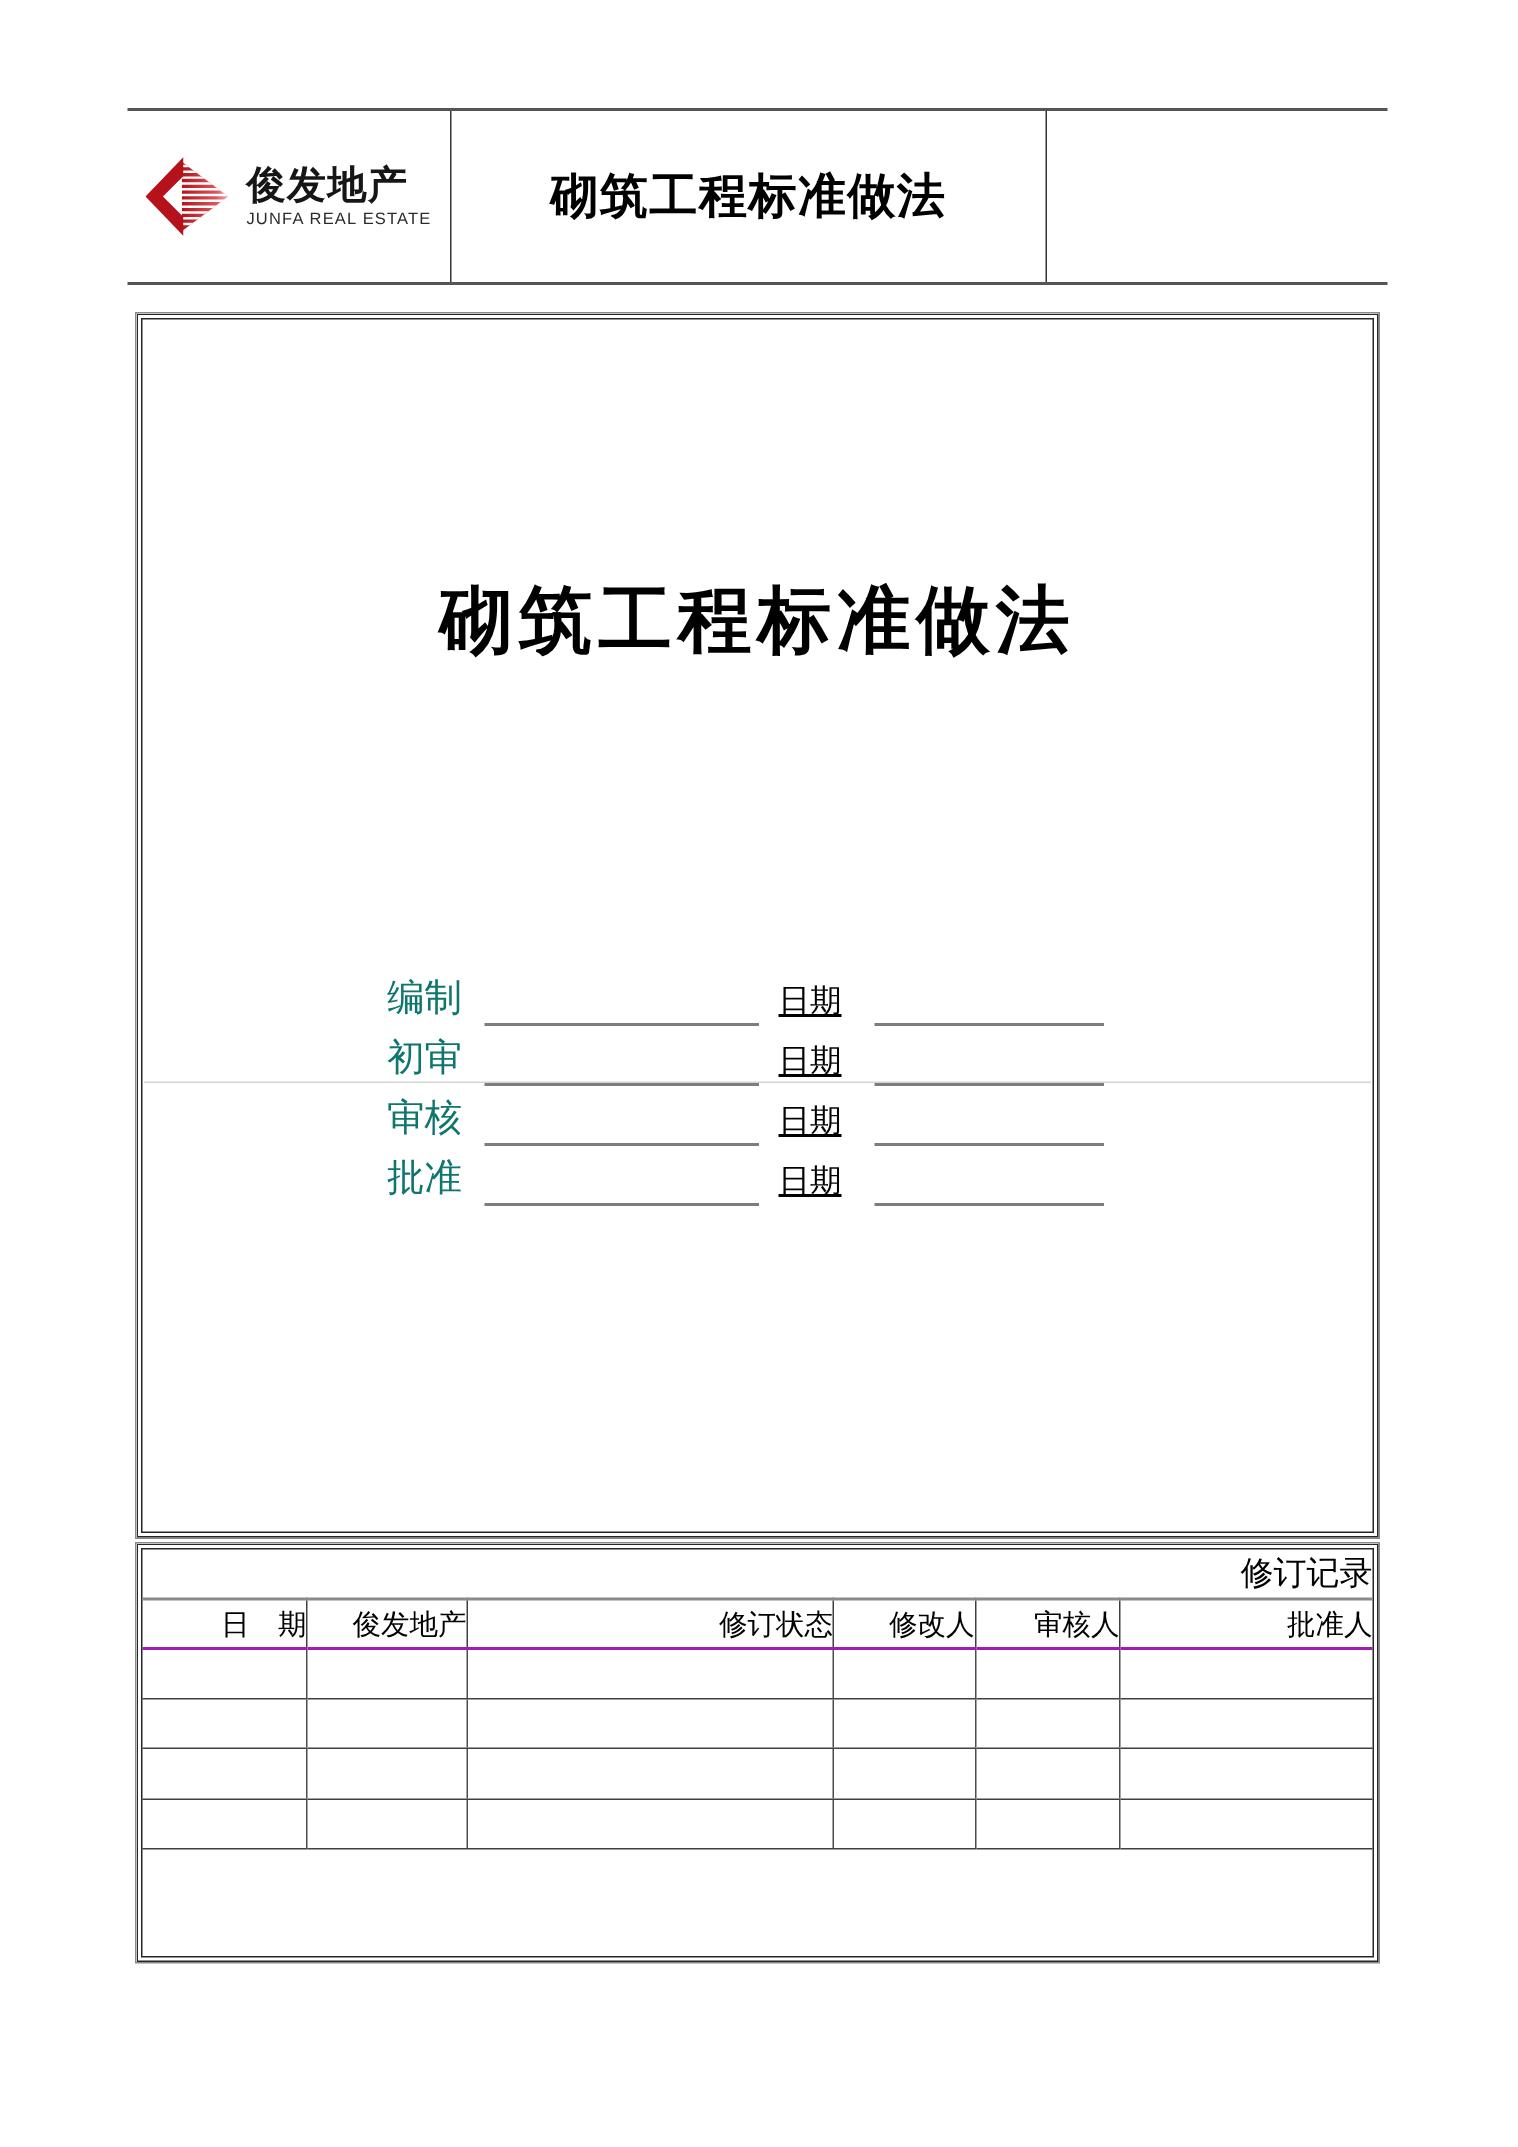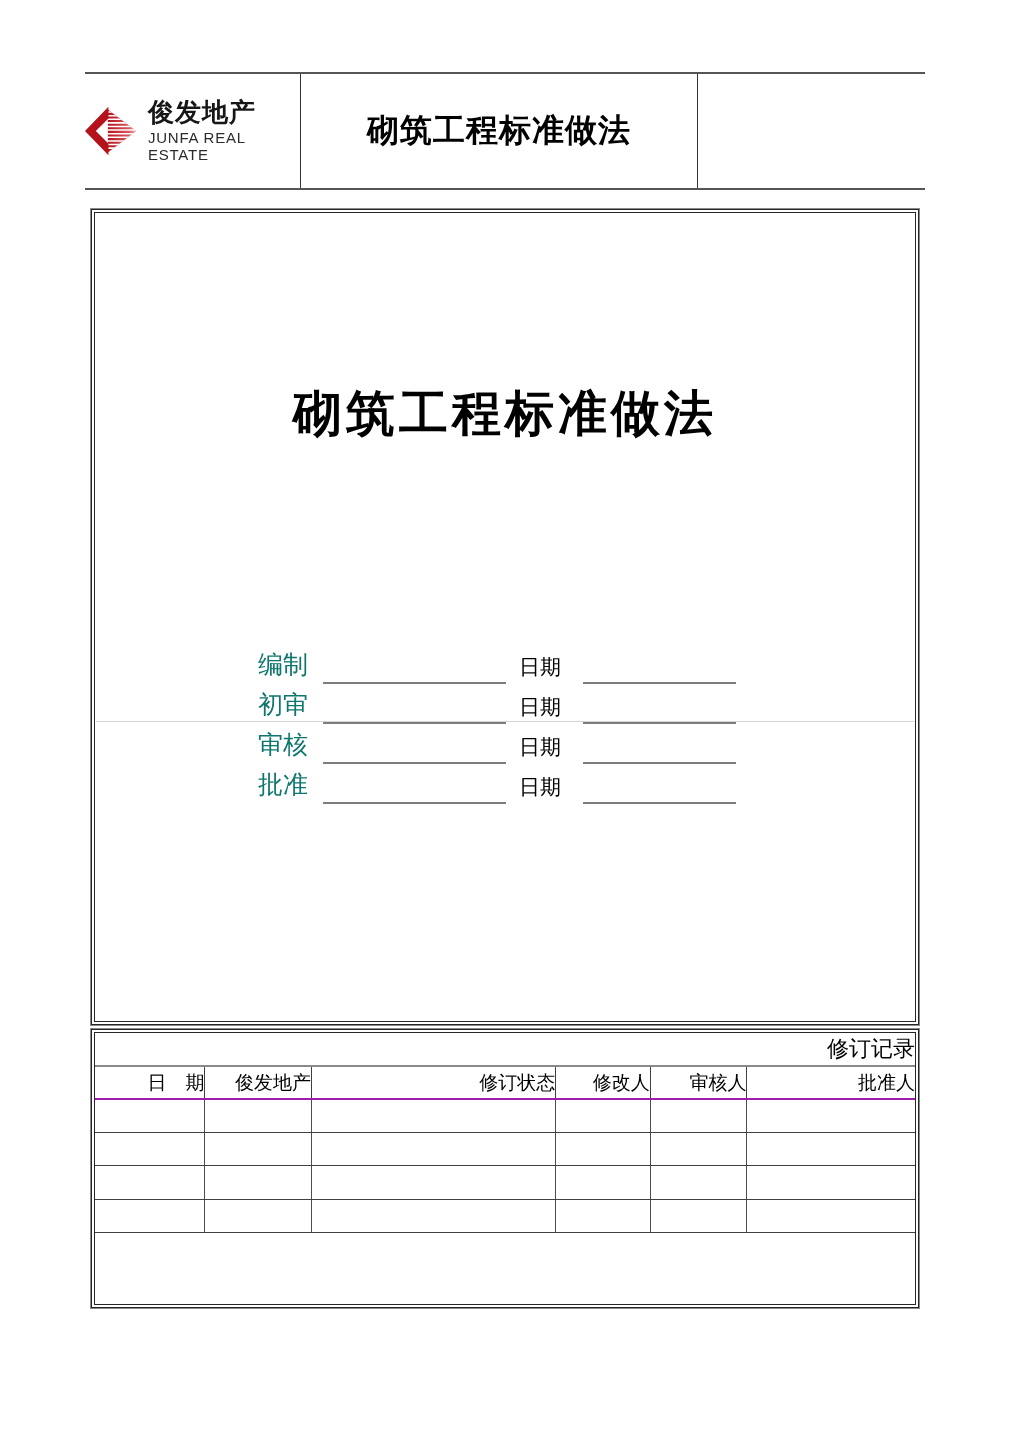--- a/index.html
+++ b/index.html
@@ -25,21 +25,21 @@
     width:215px; height:100%;
     display:flex; align-items:center; justify-content:center;
   }
   .logo-wrap { display:flex; align-items:center; gap:7px; }
   .logo-text-name {
     font-family:"Liberation Serif","DejaVu Serif",serif;
     font-size:26px; font-weight:bold; color:#161616; letter-spacing:1px;
     line-height:1.05;
   }
   .logo-text-sub {
-    font-size:15px; color:#2b2b2b; letter-spacing:0.8px; margin-top:2px;
+    font-size:11px; color:#2b2b2b; letter-spacing:0.8px; margin-top:2px;
     font-family:"Liberation Sans","DejaVu Sans",sans-serif;
   }
   .title-cell {
     width:398px; height:100%;
     border-left:1.5px solid #333333;
     border-right:1.5px solid #333333;
     display:flex; align-items:center; justify-content:center;
   }
   .doc-title {
     font-family:"Liberation Serif","DejaVu Serif",serif;
@@ -72,21 +72,21 @@
     font-size:49px; font-weight:bold; color:#000; letter-spacing:4px;
   }
   .section-break-line {
     position:absolute; top:508px; left:1px; right:1px; height:1px;
     background:#d4d4d4;
   }
   .cover-form { position:absolute; top:431px; left:163px; }
   .form-row { display:flex; align-items:flex-end; height:40px; }
   .f-label { width:65px; font-size:25px; color:#0f766e; padding-bottom:3px; }
   .f-line1 { width:183px; height:30px; border-bottom:2px solid #7d7d7d; margin-right:13px; }
-  .f-date  { width:47px; font-size:21px; color:#000; padding-bottom:3px; margin-right:17px; }
+  .f-date  { width:47px; font-size:21px; color:#000; padding-bottom:3px; margin-right:17px;text-decoration:underline; }
   .f-line2 { width:153px; height:30px; border-bottom:2px solid #7d7d7d; }
 
   
   .rev-box { left:90px; top:1028px; width:830px; height:281px; }
   .rev-table { width:100%; height:100%; border-collapse:collapse; table-layout:fixed; }
   .rev-table td, .rev-table th { padding:0; text-align:right; vertical-align:middle; }
   .t-title td {
     height:33px; font-size:22px; color:#000; font-weight:normal;
     border-bottom:2px solid #8a8a8a;
   }

